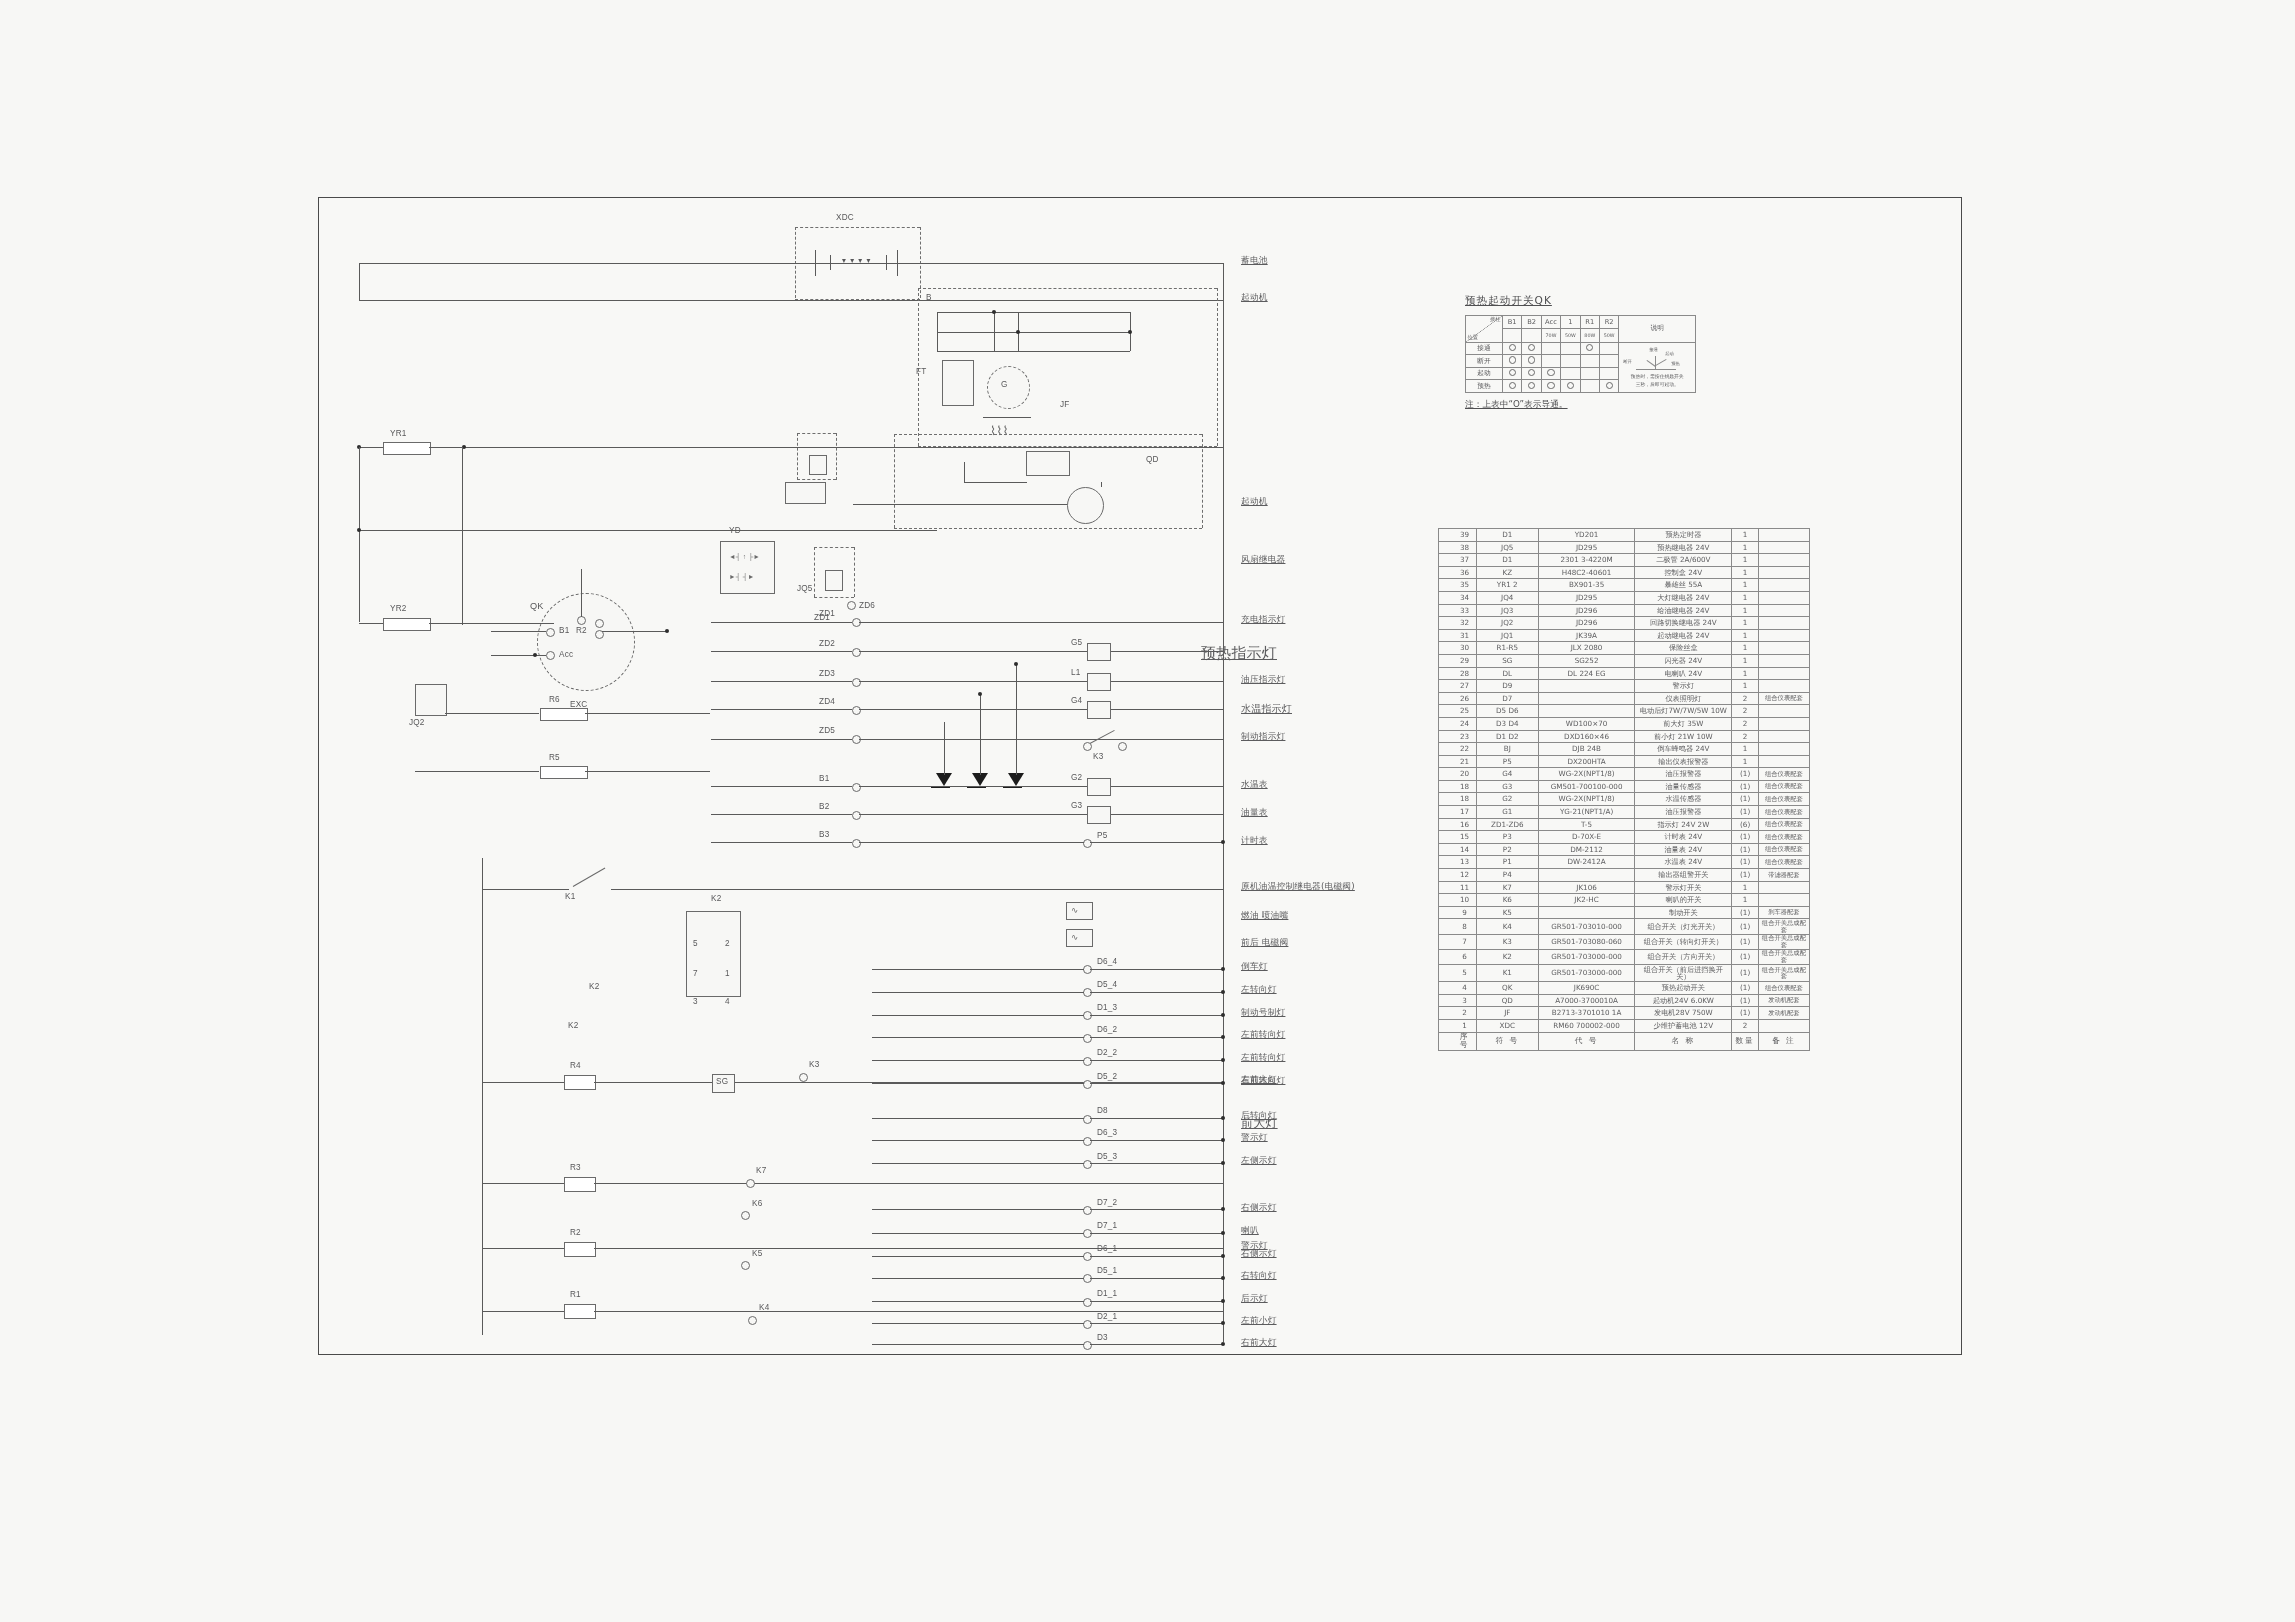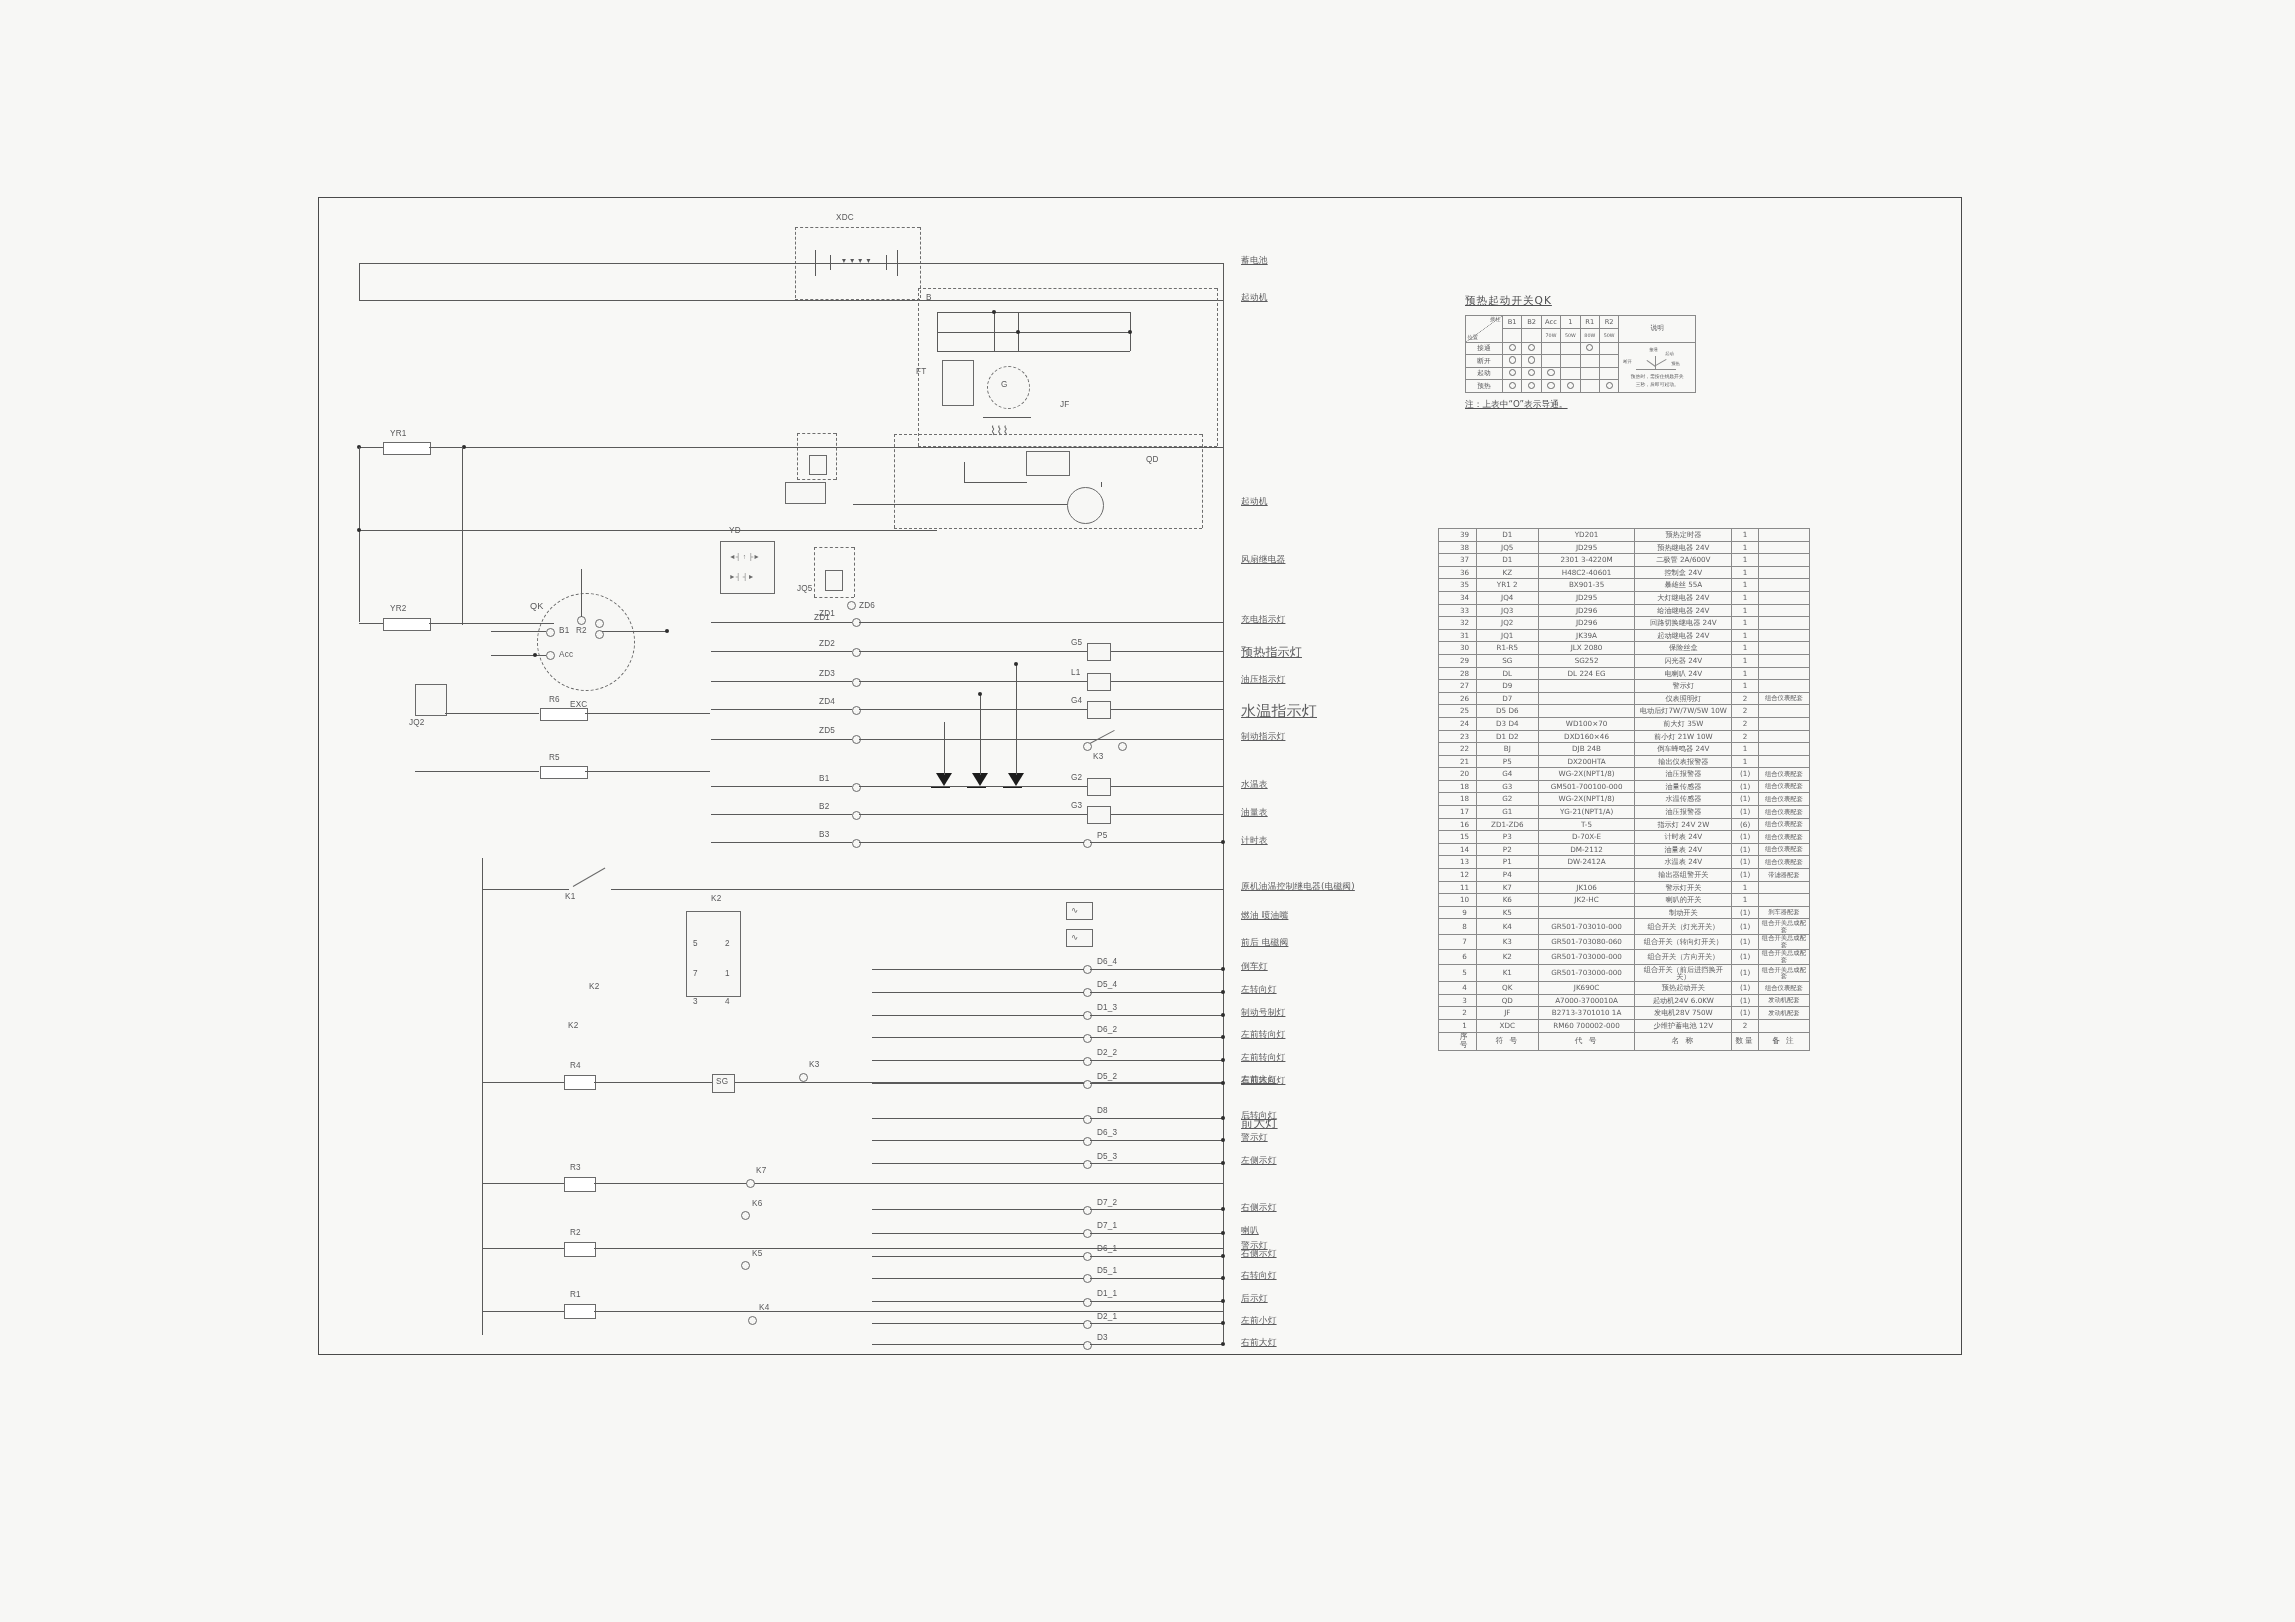--- a/index.html
+++ b/index.html
@@ -398,23 +398,23 @@
       <div class="ln lnh" style="left: 872px; top: 842px; width: 212px;"></div>
       <div class="dot" style="left: 1221px; top: 840px;"></div>
     </div>
 
   <div id="right-labels">
       <div class="lbl cn" style="left: 1241px; top: 255px; font-size: 8.7px;">蓄电池</div>
       <div class="lbl cn" style="left: 1241px; top: 292px; font-size: 8.7px;">起动机</div>
       <div class="lbl cn" style="left: 1241px; top: 496px; font-size: 8.7px;">起动机</div>
       <div class="lbl cn" style="left: 1241px; top: 554px; font-size: 8.7px;">风扇继电器</div>
       <div class="lbl cn" style="left: 1241px; top: 614px; font-size: 8.7px;">充电指示灯</div>
-      <div class="lbl cn" style="left: 1241px; top: 644px; font-size: 12px;">预热指示灯</div>
+      <div class="lbl cn" style="left: 1201px; top: 644px; font-size: 15px;">预热指示灯</div>
       <div class="lbl cn" style="left: 1241px; top: 674px; font-size: 8.7px;">油压指示灯</div>
-      <div class="lbl cn" style="left: 1241px; top: 702px; font-size: 15px;">水温指示灯</div>
+      <div class="lbl cn" style="left: 1241px; top: 702px; font-size: 10px;">水温指示灯</div>
       <div class="lbl cn" style="left: 1241px; top: 731px; font-size: 8.7px;">制动指示灯</div>
       <div class="lbl cn" style="left: 1241px; top: 779px; font-size: 8.7px;">水温表</div>
       <div class="lbl cn" style="left: 1241px; top: 807px; font-size: 8.7px;">油量表</div>
       <div class="lbl cn" style="left: 1241px; top: 835px; font-size: 8.7px;">计时表</div>
       <div class="lbl cn" style="left: 1241px; top: 881px; font-size: 8.7px;">原机油温控制继电器(电磁阀)</div>
       <div class="lbl cn" style="left: 1241px; top: 910px; font-size: 8.7px;">燃油 喷油嘴</div>
       <div class="lbl cn" style="left: 1241px; top: 937px; font-size: 8.7px;">前后 电磁阀</div>
       <div class="lbl cn" style="left: 1241px; top: 961px; font-size: 8.7px;">倒车灯</div>
       <div class="lbl cn" style="left: 1241px; top: 984px; font-size: 8.7px;">左转向灯</div>
       <div class="lbl cn" style="left: 1241px; top: 1007px; font-size: 8.7px;">制动号制灯</div>

